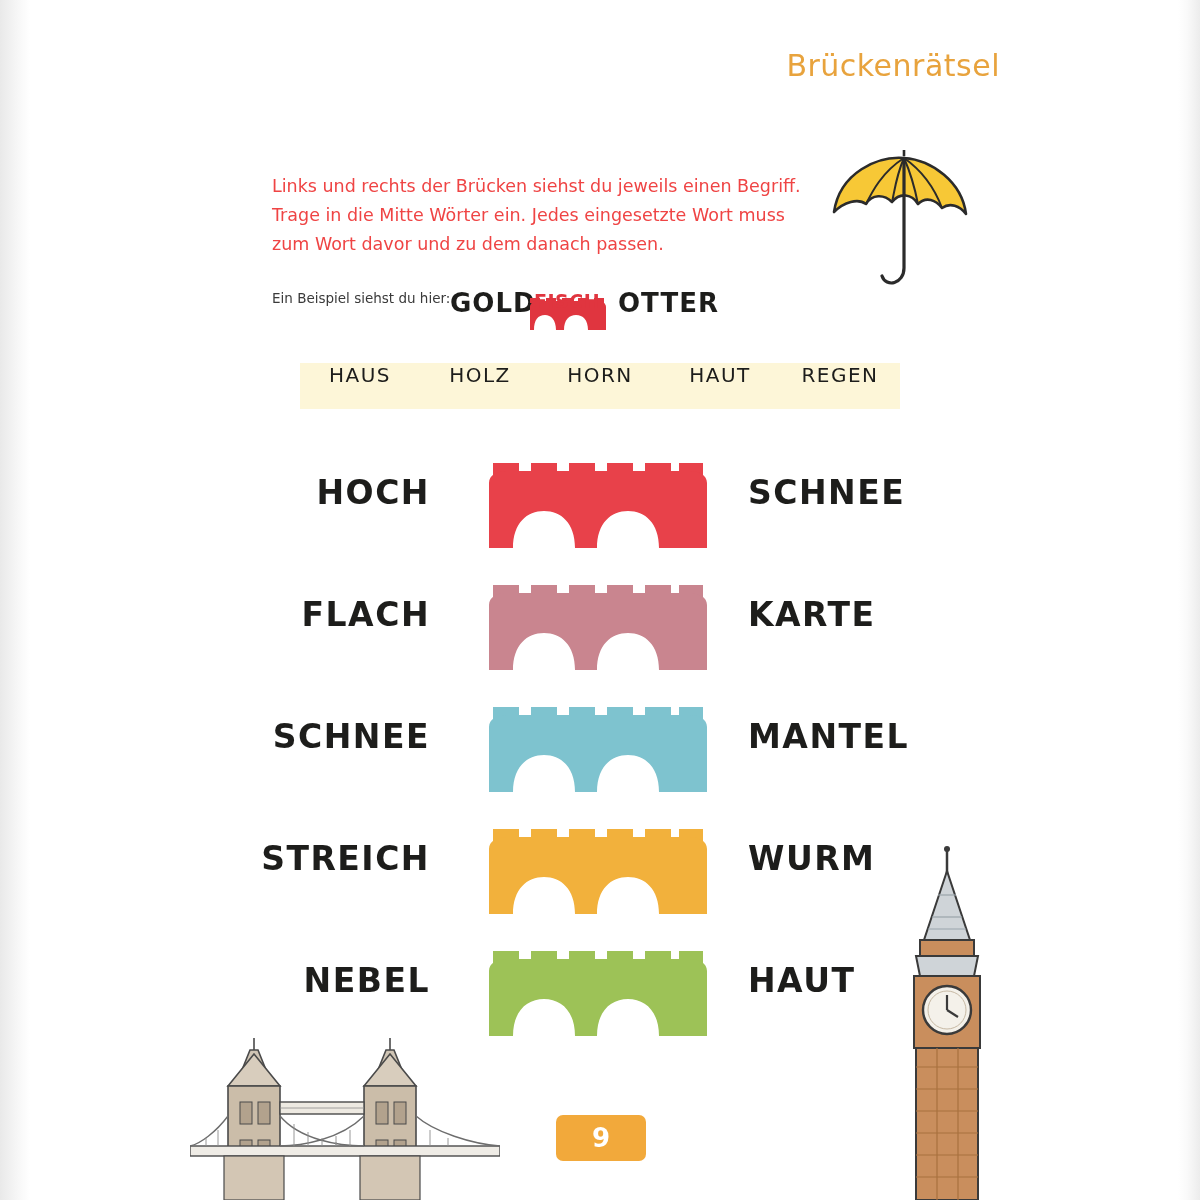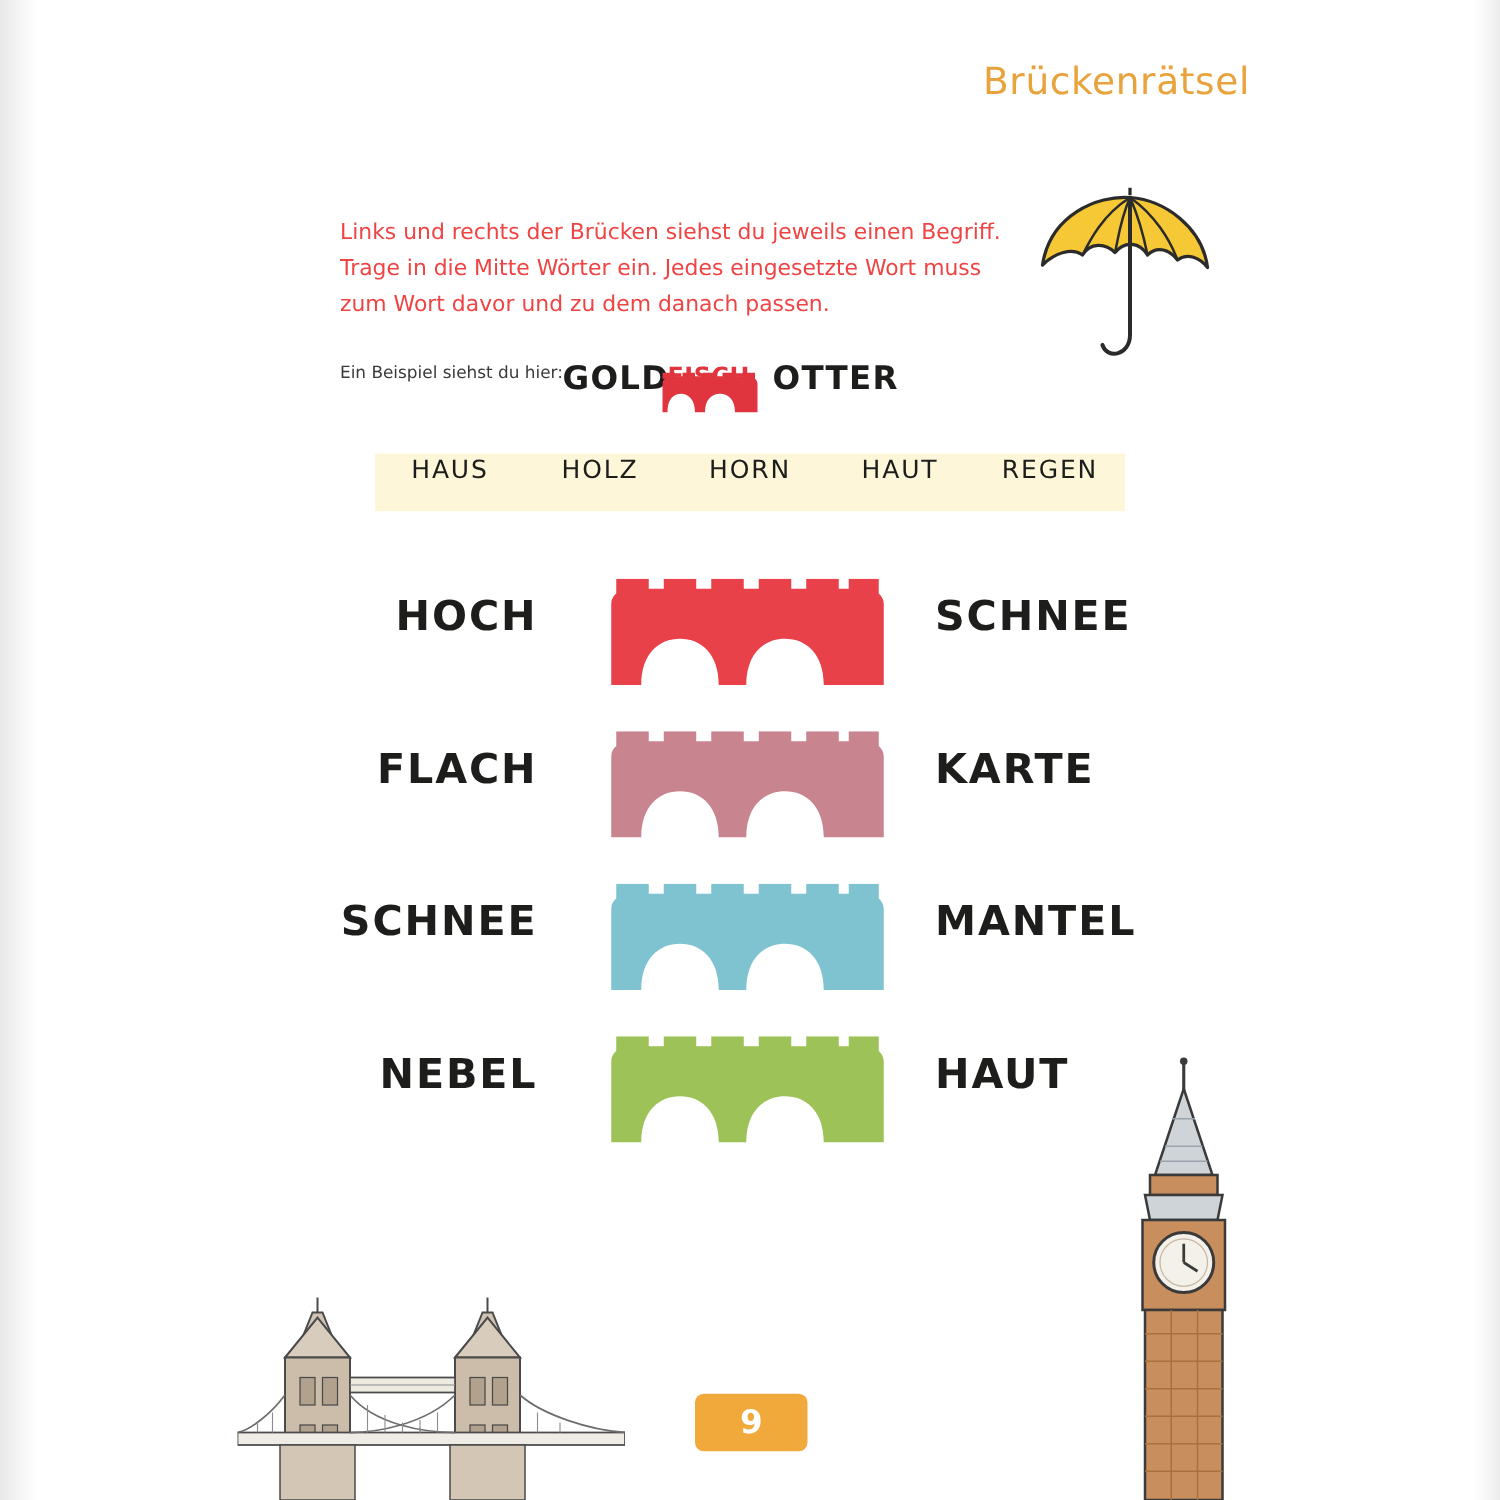--- a/index.html
+++ b/index.html
@@ -290,20 +290,35 @@
           <rect x="82" y="0" width="26" height="12" fill="#7ec3cf"></rect>
           <rect x="120" y="0" width="26" height="12" fill="#7ec3cf"></rect>
           <rect x="158" y="0" width="26" height="12" fill="#7ec3cf"></rect>
           <rect x="192" y="0" width="24" height="12" fill="#7ec3cf"></rect>
           <path d="M2,85 L2,20 C2,12 10,8 20,8 L202,8 C212,8 220,12 220,20 L220,85 L172,85 C172,60 158,48 141,48 C124,48 110,60 110,85 L88,85 C88,60 74,48 57,48 C40,48 26,60 26,85 Z" fill="#7ec3cf"></path>
         </svg>
       </div>
       <div class="right-word">MANTEL</div>
     </div>
 
+    <div class="row">
+      <div class="left-word">STREICH</div>
+      <div class="bridge">
+        <svg viewBox="0 0 222 85" width="222" height="85">
+          <rect x="6" y="0" width="26" height="12" fill="#f2b13c"></rect>
+          <rect x="44" y="0" width="26" height="12" fill="#f2b13c"></rect>
+          <rect x="82" y="0" width="26" height="12" fill="#f2b13c"></rect>
+          <rect x="120" y="0" width="26" height="12" fill="#f2b13c"></rect>
+          <rect x="158" y="0" width="26" height="12" fill="#f2b13c"></rect>
+          <rect x="192" y="0" width="24" height="12" fill="#f2b13c"></rect>
+          <path d="M2,85 L2,20 C2,12 10,8 20,8 L202,8 C212,8 220,12 220,20 L220,85 L172,85 C172,60 158,48 141,48 C124,48 110,60 110,85 L88,85 C88,60 74,48 57,48 C40,48 26,60 26,85 Z" fill="#f2b13c"></path>
+        </svg>
+      </div>
+      <div class="right-word">WURM</div>
+    </div>
 
     <div class="row">
       <div class="left-word">NEBEL</div>
       <div class="bridge">
         <svg viewBox="0 0 222 85" width="222" height="85">
           <rect x="6" y="0" width="26" height="12" fill="#9dc257"></rect>
           <rect x="44" y="0" width="26" height="12" fill="#9dc257"></rect>
           <rect x="82" y="0" width="26" height="12" fill="#9dc257"></rect>
           <rect x="120" y="0" width="26" height="12" fill="#9dc257"></rect>
           <rect x="158" y="0" width="26" height="12" fill="#9dc257"></rect>

